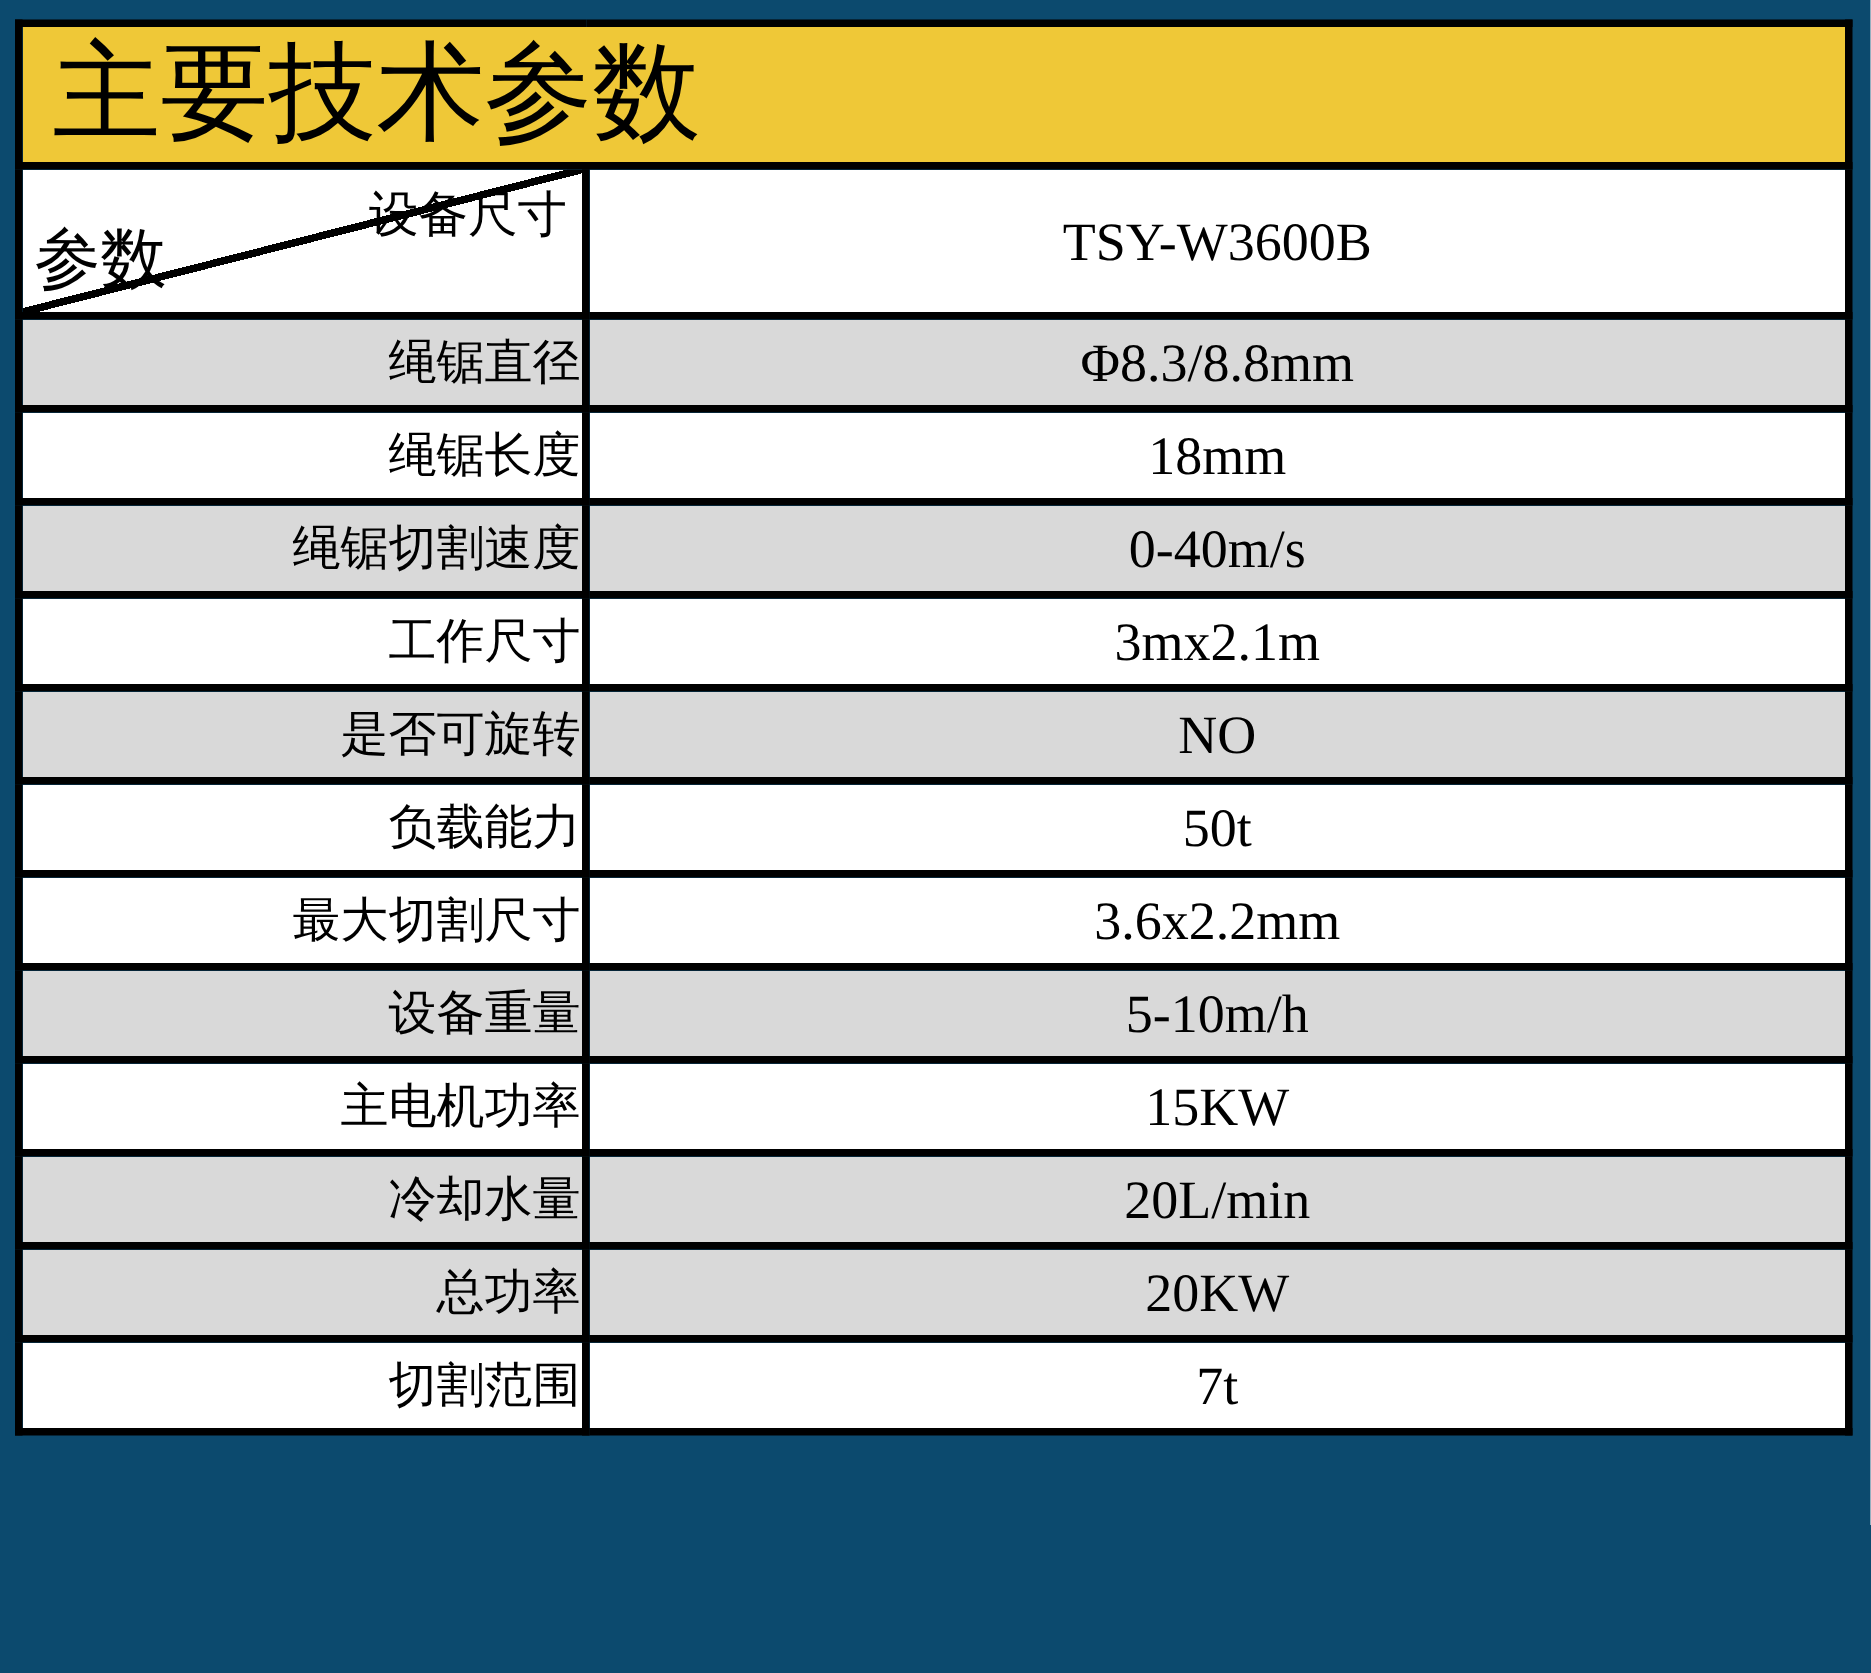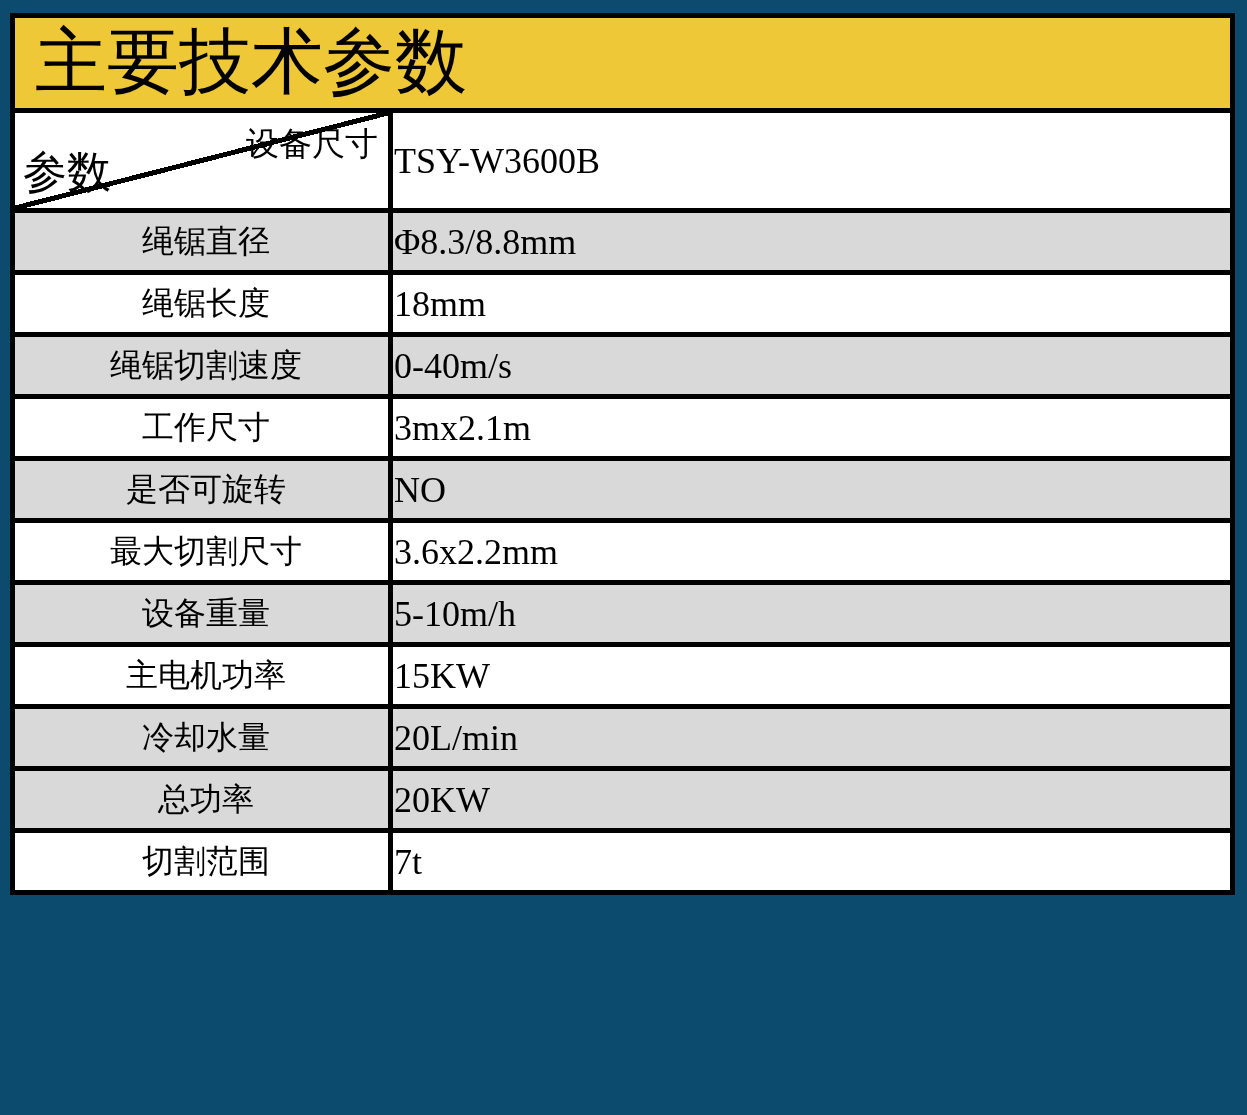--- a/index.html
+++ b/index.html
@@ -69,29 +69,30 @@
     line-height:1.2;
   }
   .diag-bottom{
     position:absolute;
     bottom:8px;
     left:8px;
     font-size:44px;
     line-height:1.2;
   }
   td.value-cell{
+    text-align:center;
     vertical-align:middle;
     font-size:36px;
     background:#ffffff;
   }
   tr.data-row td{
     height:62px;
   }
   td.label-cell{
-    text-align:center;
+    text-align:right;
     vertical-align:middle;
     font-size:32px;
     padding-left:10px;
     background:#ffffff;
     white-space:nowrap;
   }
   tr.data-row.shaded td{
     background:var(--shade);
   }
 </style>
@@ -132,20 +133,24 @@
   </tr>
         <tr class="data-row">
     <td class="label-cell">工作尺寸</td>
     <td class="value-cell">3mx2.1m</td>
   </tr>
         <tr class="data-row shaded">
     <td class="label-cell">是否可旋转</td>
     <td class="value-cell">NO</td>
   </tr>
         <tr class="data-row">
+    <td class="label-cell">负载能力</td>
+    <td class="value-cell">50t</td>
+  </tr>
+        <tr class="data-row">
     <td class="label-cell">最大切割尺寸</td>
     <td class="value-cell">3.6x2.2mm</td>
   </tr>
         <tr class="data-row shaded">
     <td class="label-cell">设备重量</td>
     <td class="value-cell">5-10m/h</td>
   </tr>
         <tr class="data-row">
     <td class="label-cell">主电机功率</td>
     <td class="value-cell">15KW</td>

